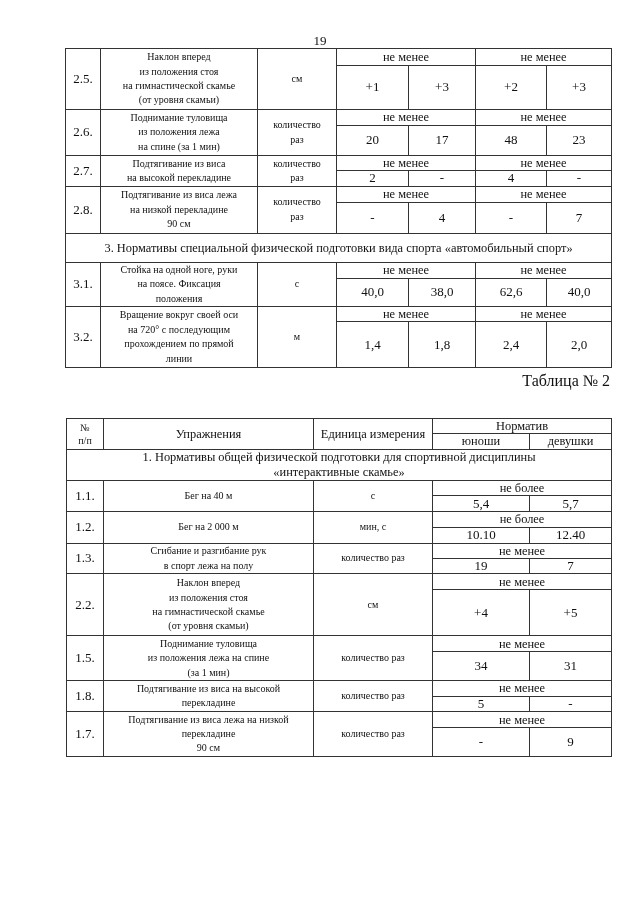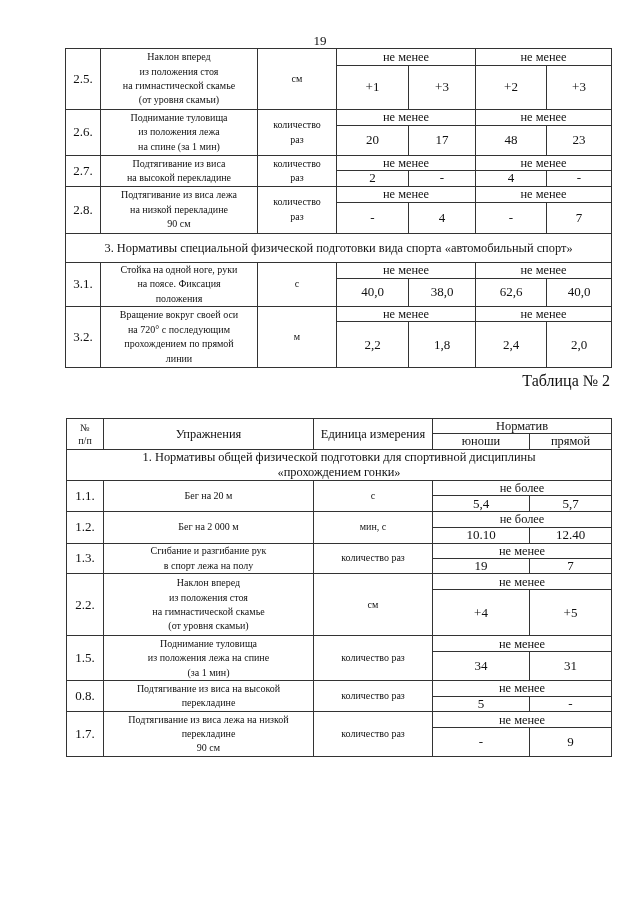--- a/index.html
+++ b/index.html
@@ -99,21 +99,21 @@
         <td class="num">40,0</td>
       </tr>
       <tr style="height: 15px;">
         <td rowspan="2" class="num">3.2.</td>
         <td rowspan="2" class="lbl"><span>Вращение вокруг своей оси</span><br><span>на 720° с последующим</span><br><span>прохождением по прямой</span><br><span>линии</span></td>
         <td rowspan="2" class="lbl"><span>м</span></td>
         <td colspan="2">не менее</td>
         <td colspan="2">не менее</td>
       </tr>
       <tr style="height: 46px;">
-        <td class="num">2,2</td>
+        <td class="num">1,4</td>
         <td class="num">1,8</td>
         <td class="num">2,4</td>
         <td class="num">2,0</td>
       </tr>
     </tbody>
 </table>
 
 <div class="tbl-caption">Таблица № 2</div>
 
 <table id="t2">
@@ -129,33 +129,33 @@
       <td rowspan="2" class="lbl" style="line-height:13px">
         <span>№</span><br>
         <span>п/п</span>
       </td>
       <td rowspan="2">Упражнения</td>
       <td rowspan="2">Единица измерения</td>
       <td colspan="2">Норматив</td>
     </tr>
     <tr style="height:14px">
       <td>юноши</td>
-      <td>прямой</td>
+      <td>девушки</td>
     </tr>
     <tr style="height:31px">
       <td colspan="5">
         <span>1. Нормативы общей физической подготовки для спортивной дисциплины</span><br>
-        <span>«прохождением гонки»</span>
+        <span>«интерактивные скамье»</span>
       </td>
     </tr>
   </thead>
   <tbody id="t2body">
       <tr style="height: 15px;">
         <td rowspan="2" class="num">1.1.</td>
-        <td rowspan="2" class="lbl"><span>Бег на 20 м</span></td>
+        <td rowspan="2" class="lbl"><span>Бег на 40 м</span></td>
         <td rowspan="2" class="lbl">с</td>
         <td colspan="2">не более</td>
       </tr>
       <tr style="height: 16px;">
         <td class="num">5,4</td>
         <td class="num">5,7</td>
       </tr>
       <tr style="height: 15px;">
         <td rowspan="2" class="num">1.2.</td>
         <td rowspan="2" class="lbl"><span>Бег на 2 000 м</span></td>
@@ -190,21 +190,21 @@
         <td rowspan="2" class="num">1.5.</td>
         <td rowspan="2" class="lbl"><span>Поднимание туловища</span><br><span>из положения лежа на спине</span><br><span>(за 1 мин)</span></td>
         <td rowspan="2" class="lbl">количество раз</td>
         <td colspan="2">не менее</td>
       </tr>
       <tr style="height: 29px;">
         <td class="num">34</td>
         <td class="num">31</td>
       </tr>
       <tr style="height: 15px;">
-        <td rowspan="2" class="num">0.8.</td>
+        <td rowspan="2" class="num">1.8.</td>
         <td rowspan="2" class="lbl"><span>Подтягивание из виса на высокой</span><br><span>перекладине</span></td>
         <td rowspan="2" class="lbl">количество раз</td>
         <td colspan="2">не менее</td>
       </tr>
       <tr style="height: 15px;">
         <td class="num">5</td>
         <td class="num">-</td>
       </tr>
       <tr style="height: 16px;">
         <td rowspan="2" class="num">1.7.</td>

